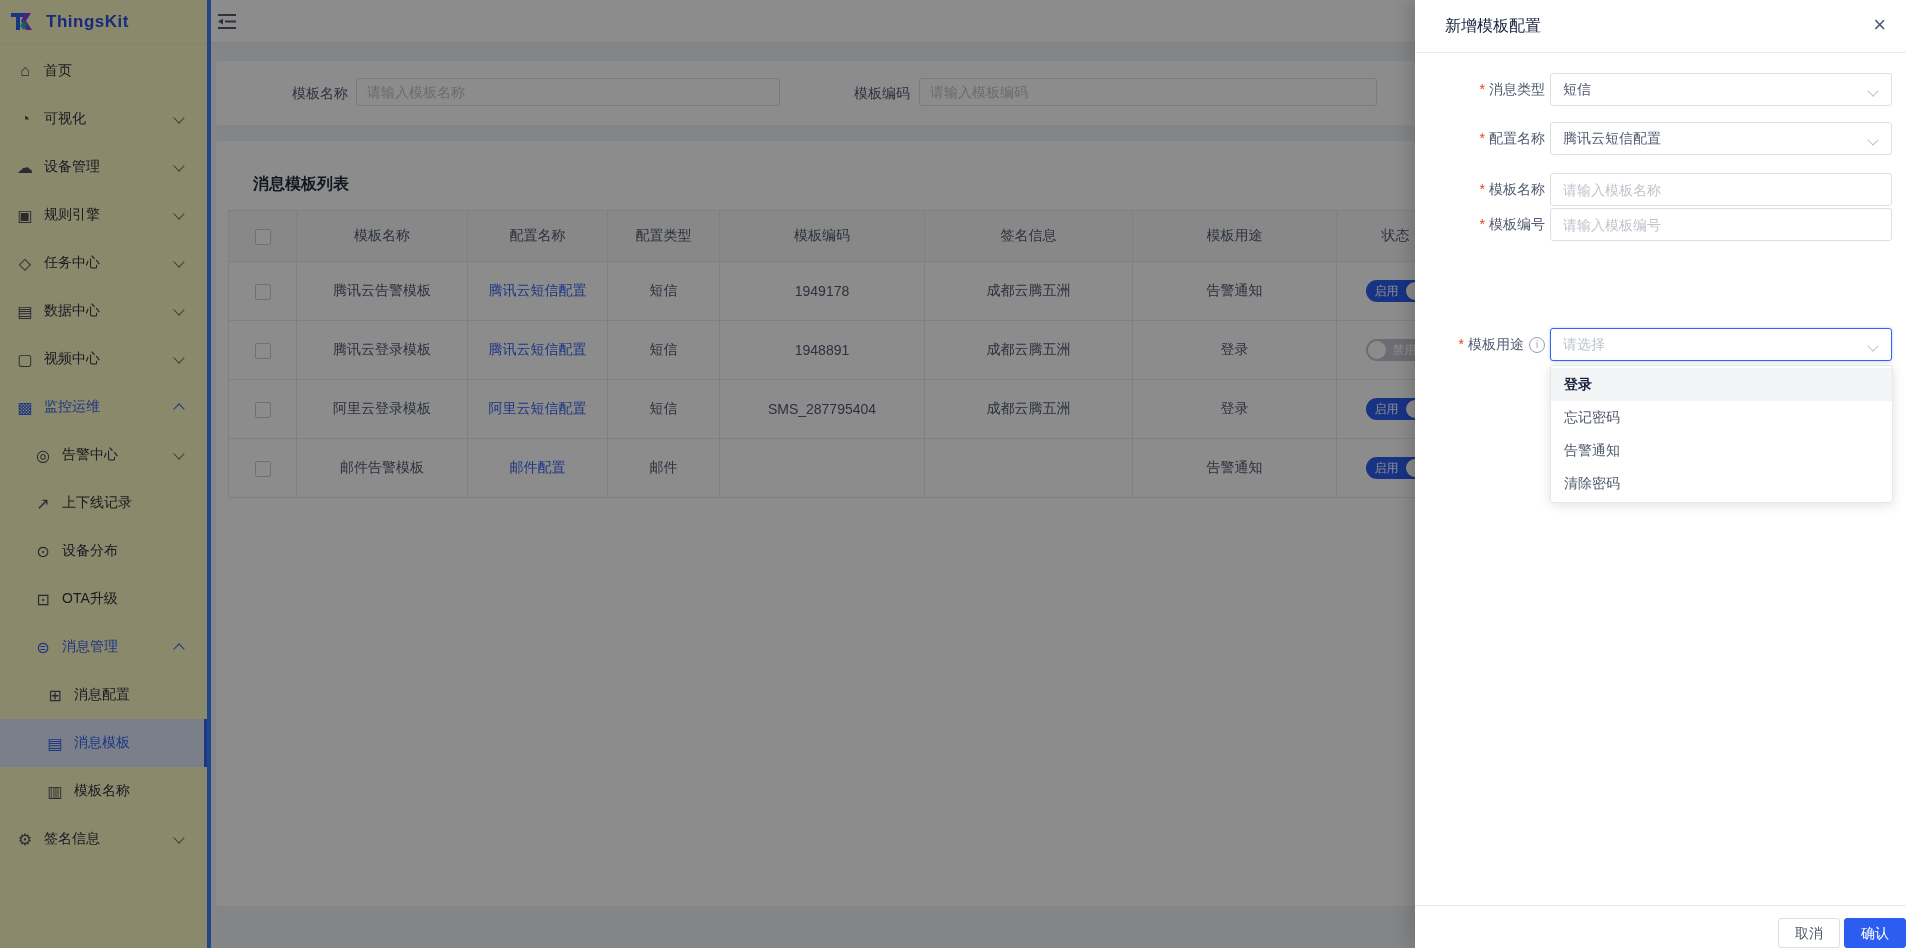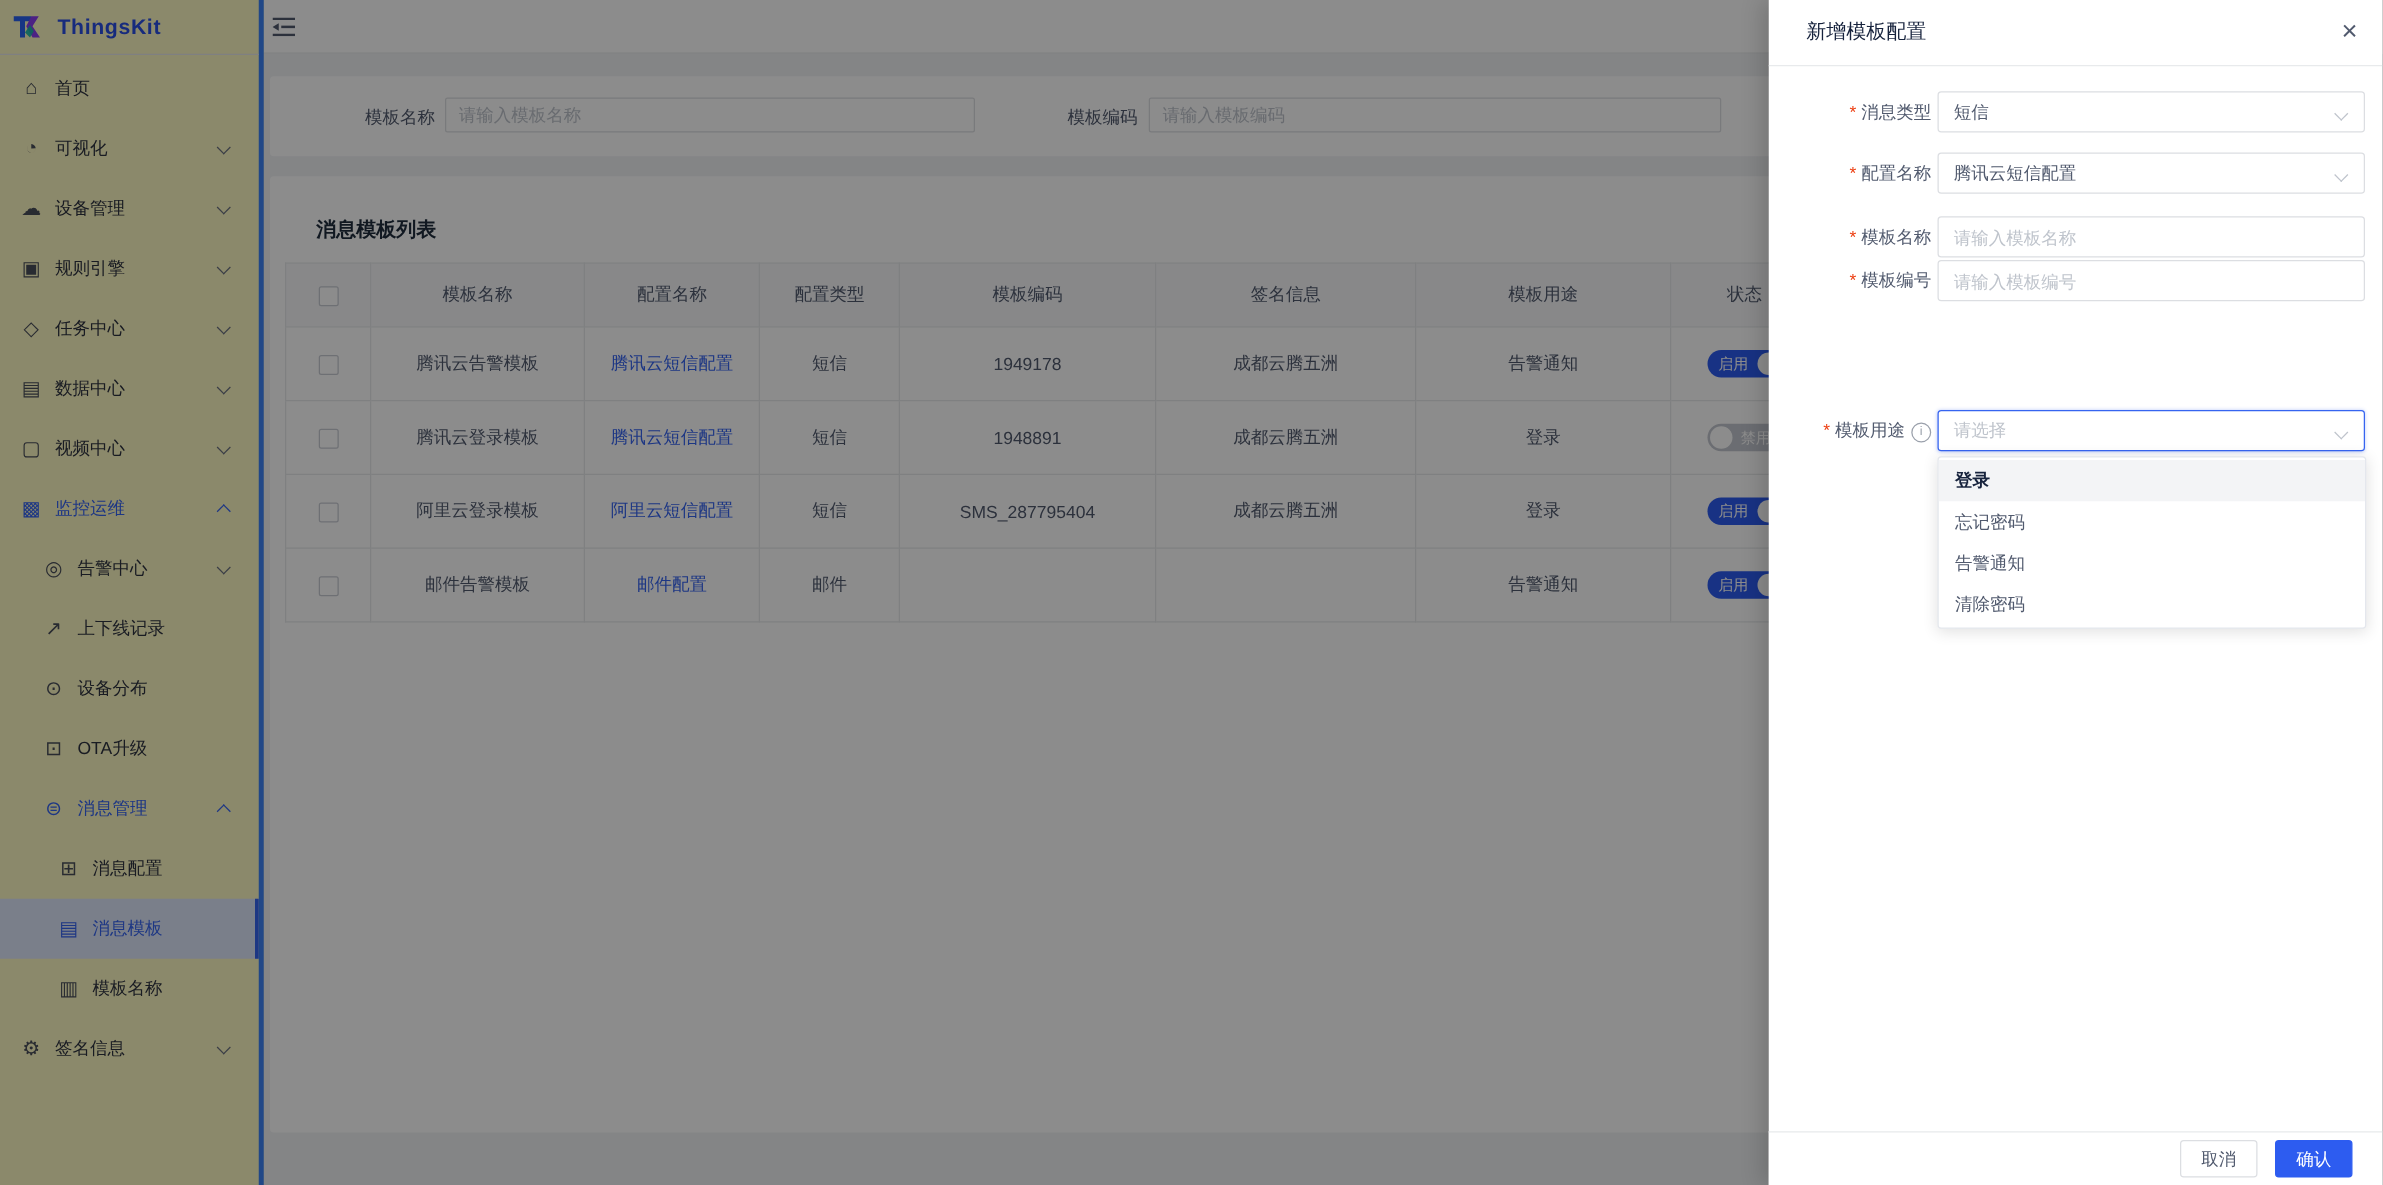--- a/index.html
+++ b/index.html
@@ -83,21 +83,21 @@
   .f-input{position:absolute;left:135px;width:342px;height:33px;border:1px solid #dcdee2;border-radius:3px;background:#fff;
            box-sizing:border-box;padding:0 12px;font-size:14px;color:#515a6e;font-family:inherit;}
   .f-input::placeholder{color:#bfc4cc;}
 
   .dropdown{position:absolute;left:135px;top:365px;width:343px;background:#fff;border:1px solid #e4e7ed;border-radius:3px;
             box-shadow:0 2px 12px rgba(0,0,0,0.12);box-sizing:border-box;padding:2px 0;}
   .dd-option{height:33px;line-height:33px;padding-left:13px;color:#515a6e;cursor:pointer;}
   .dd-option.selected{background:#f3f4f6;color:#17233d;font-weight:bold;}
 
   .drawer-footer{position:absolute;left:0;bottom:0;width:100%;height:43px;border-top:1px solid #e8eaec;
-                 display:flex;justify-content:flex-end;align-items:center;gap:14px;padding-right:24px;box-sizing:border-box;background:#fff;}
+                 display:flex;justify-content:flex-end;align-items:flex-end;gap:4px;box-sizing:border-box;background:#fff;}
   .btn{height:30px;line-height:28px;padding:0 16px;border-radius:3px;font-size:14px;cursor:pointer;box-sizing:border-box;}
   .btn.plain{border:1px solid #dcdee2;background:#fff;color:#515a6e;}
   .btn.primary{border:1px solid #2d5cf0;background:#2d5cf0;color:#fff;}
 </style>
 </head>
 <body>
 
 <div class="screen">
 
   <aside class="sidebar">

